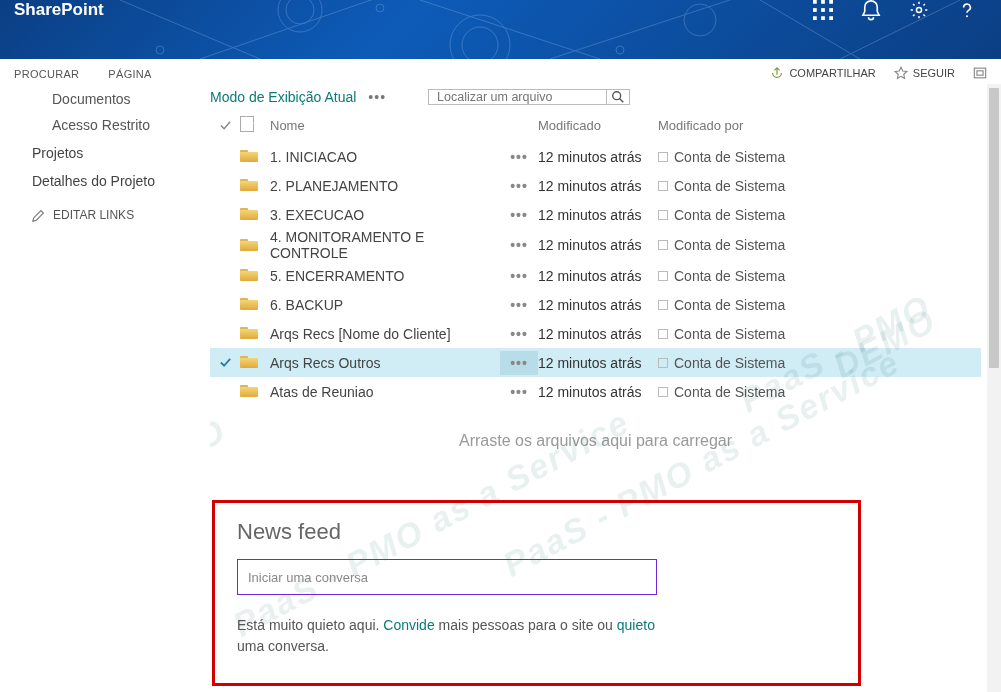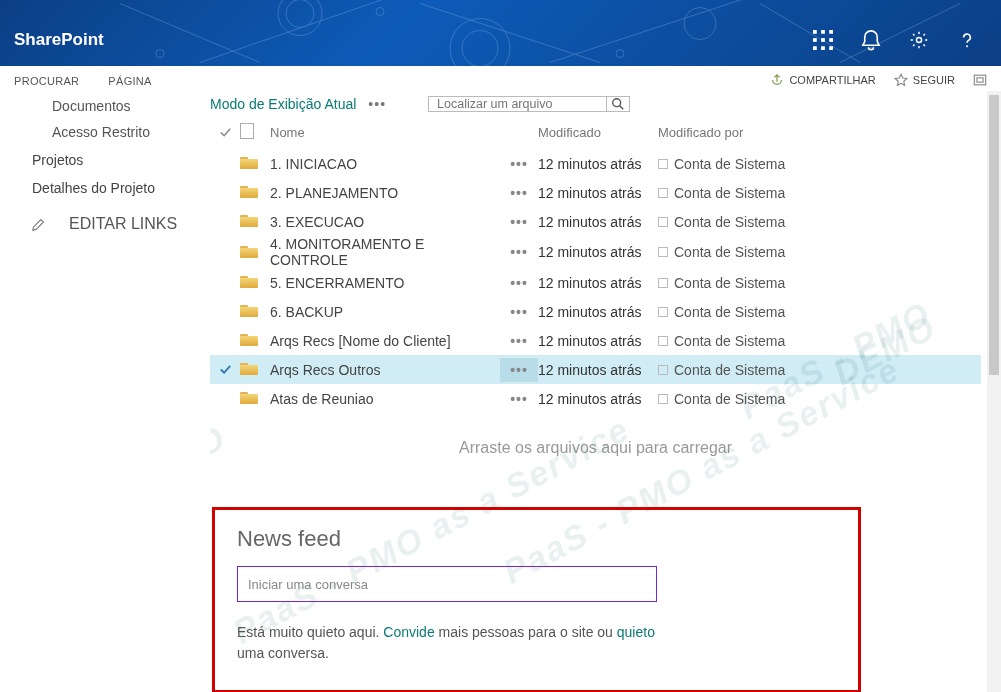--- a/index.html
+++ b/index.html
@@ -8,26 +8,26 @@
     font-size: 13px;
     color: #444;
     width: 1001px;
     height: 692px;
     overflow: hidden;
     position: relative;
     background: #fff;
   }
   
   .suite-bar {
-    height: 66px;
+    height: 59px;
     background: linear-gradient(135deg,#0b3f84 0%,#0d5bb8 40%,#0b3f84 100%);
     color: #fff;
     display: flex;
-    align-items: flex-end;
-    padding: 16px 14px;
+    align-items: flex-start;
+    padding: 0 14px;
     position: relative;
     overflow: hidden;
   }
   .suite-bar .brand {
     font-size: 17px;
     font-weight: 600;
     z-index: 2;
   }
   .blueprint {
     position: absolute;
@@ -91,25 +91,25 @@
     color: #555;
     cursor: pointer;
   }
   .sidebar .nav-head {
     padding: 7px 0 5px 0;
     color: #444;
     cursor: pointer;
   }
   .sidebar .edit-links {
     margin-top: 14px;
-    font-size: 16px;
+    font-size: 12px;
     color: #555;
     display: flex;
     align-items: center;
-    gap: 24px;
+    gap: 8px;
     cursor: pointer;
   }
 
   .content {
     flex: 1;
     position: relative;
     padding-right: 20px;
     overflow: hidden;
   }
   

